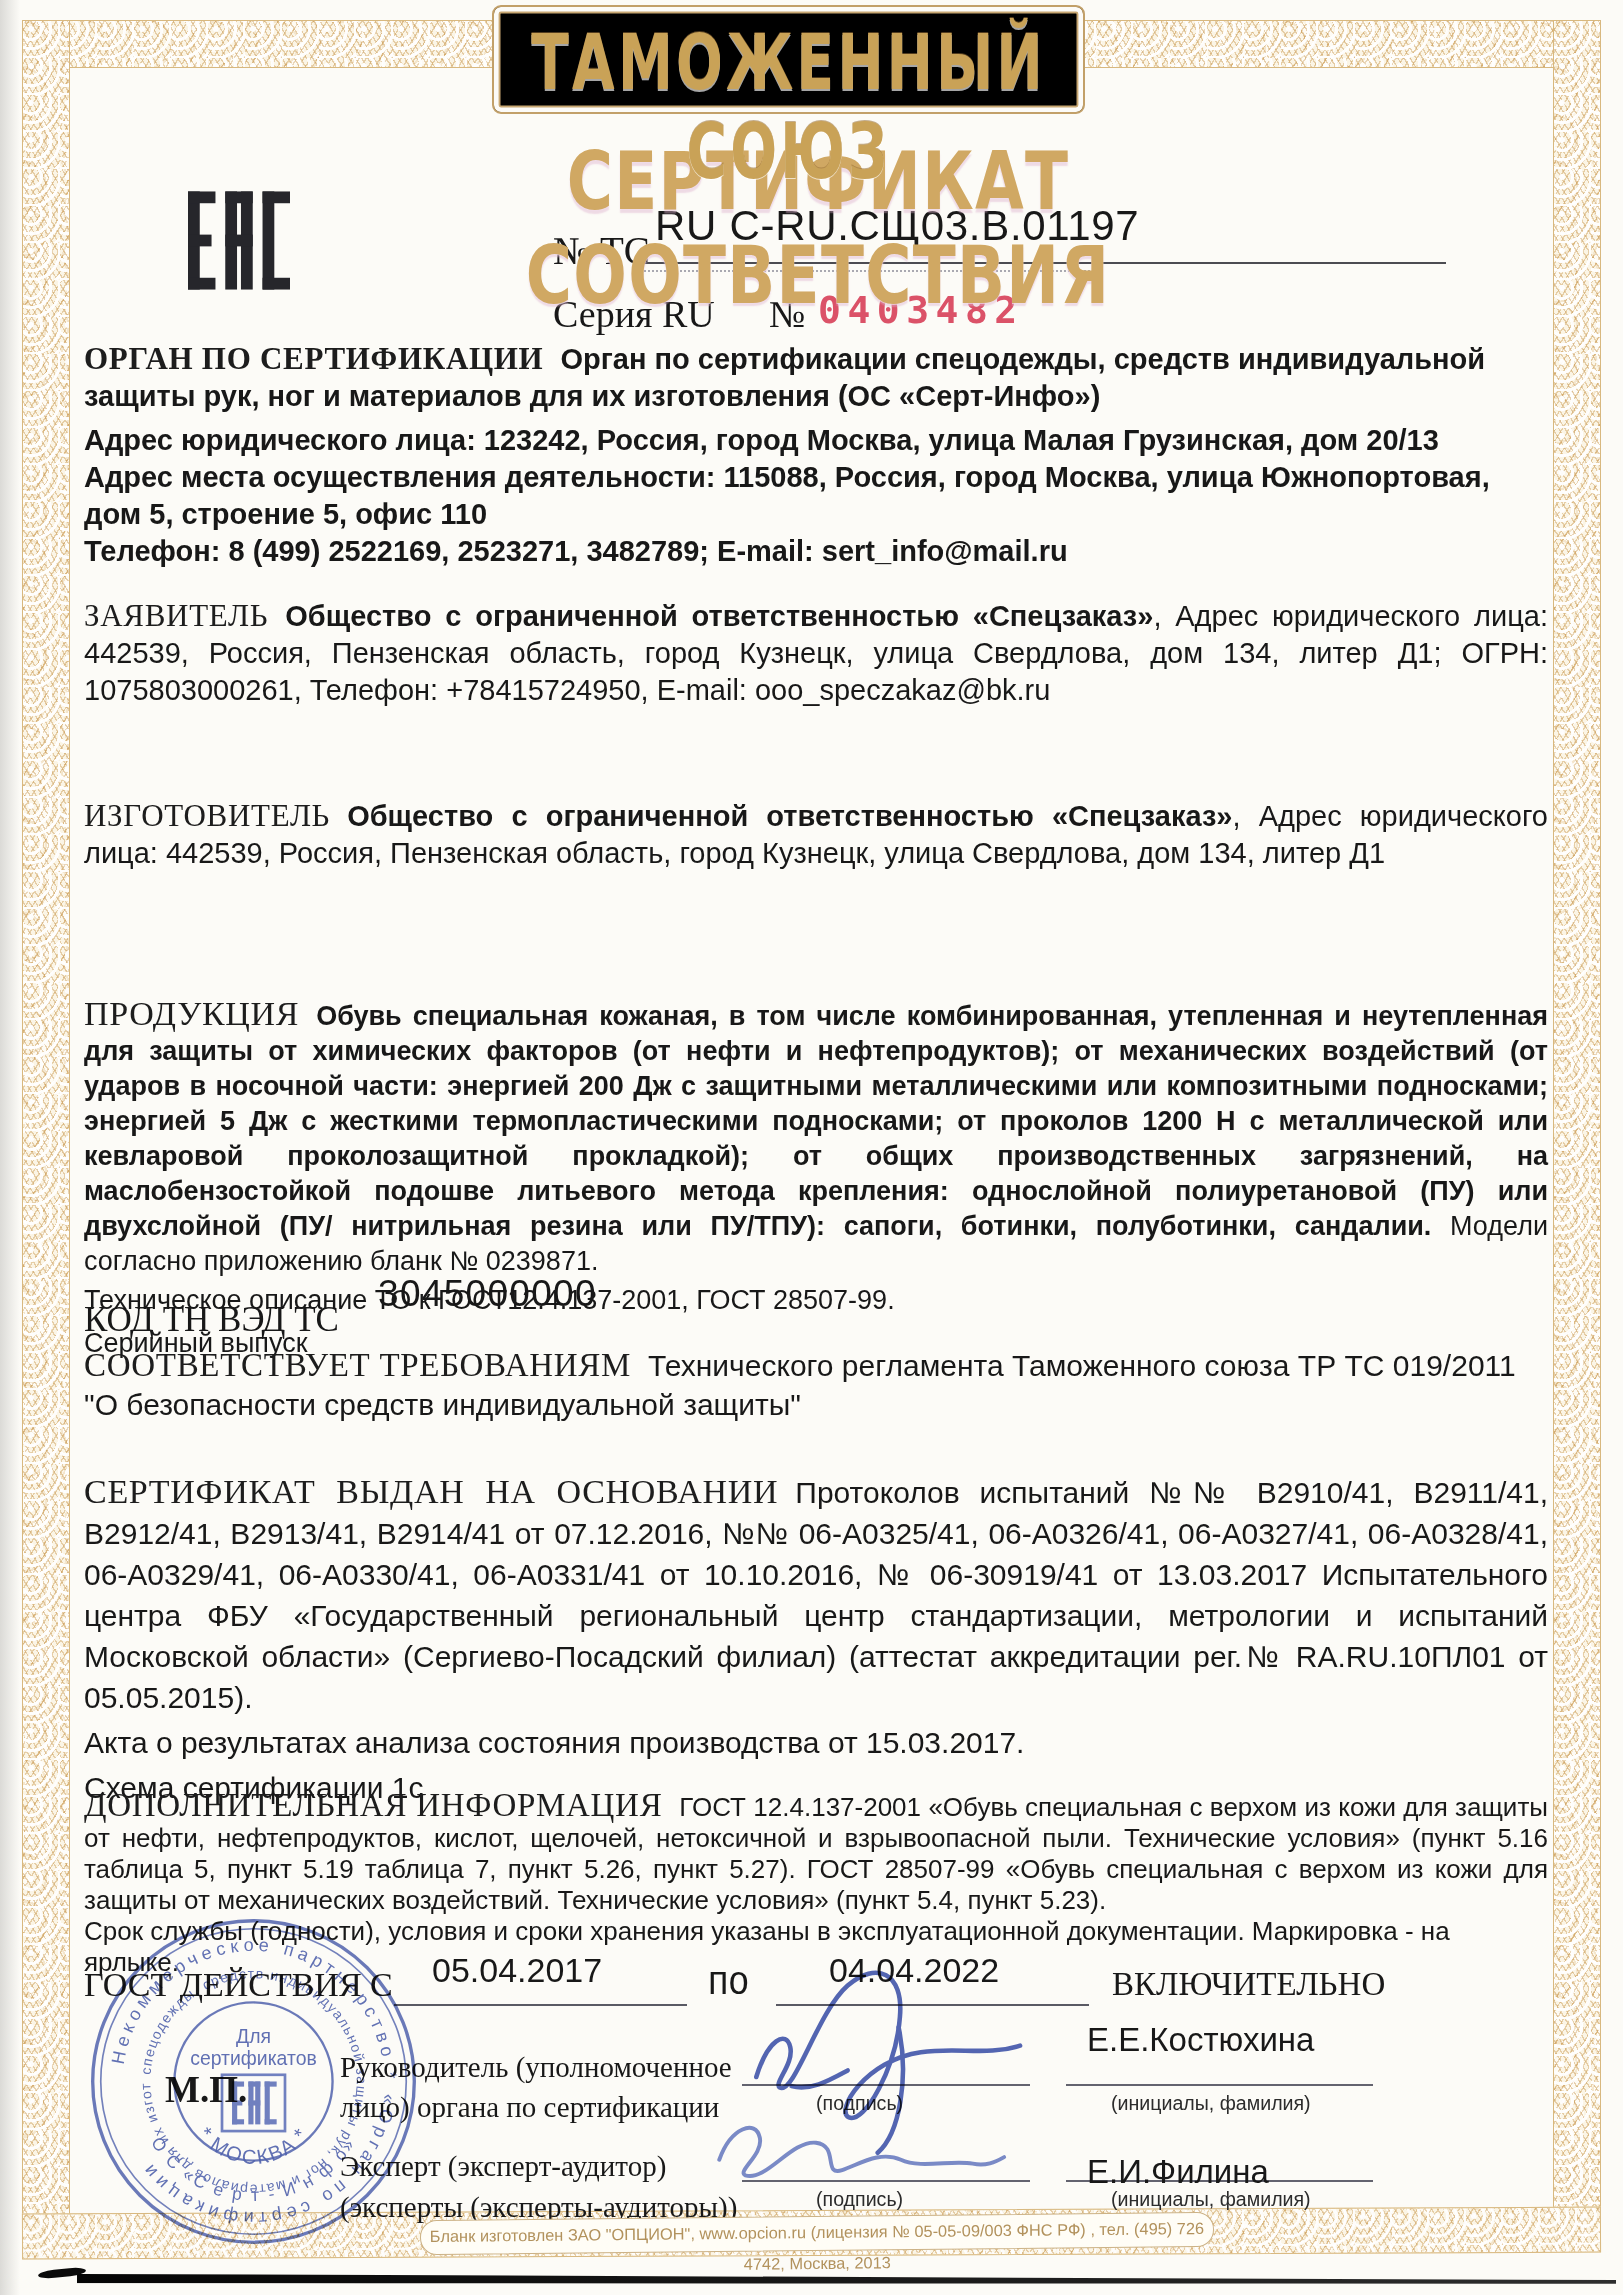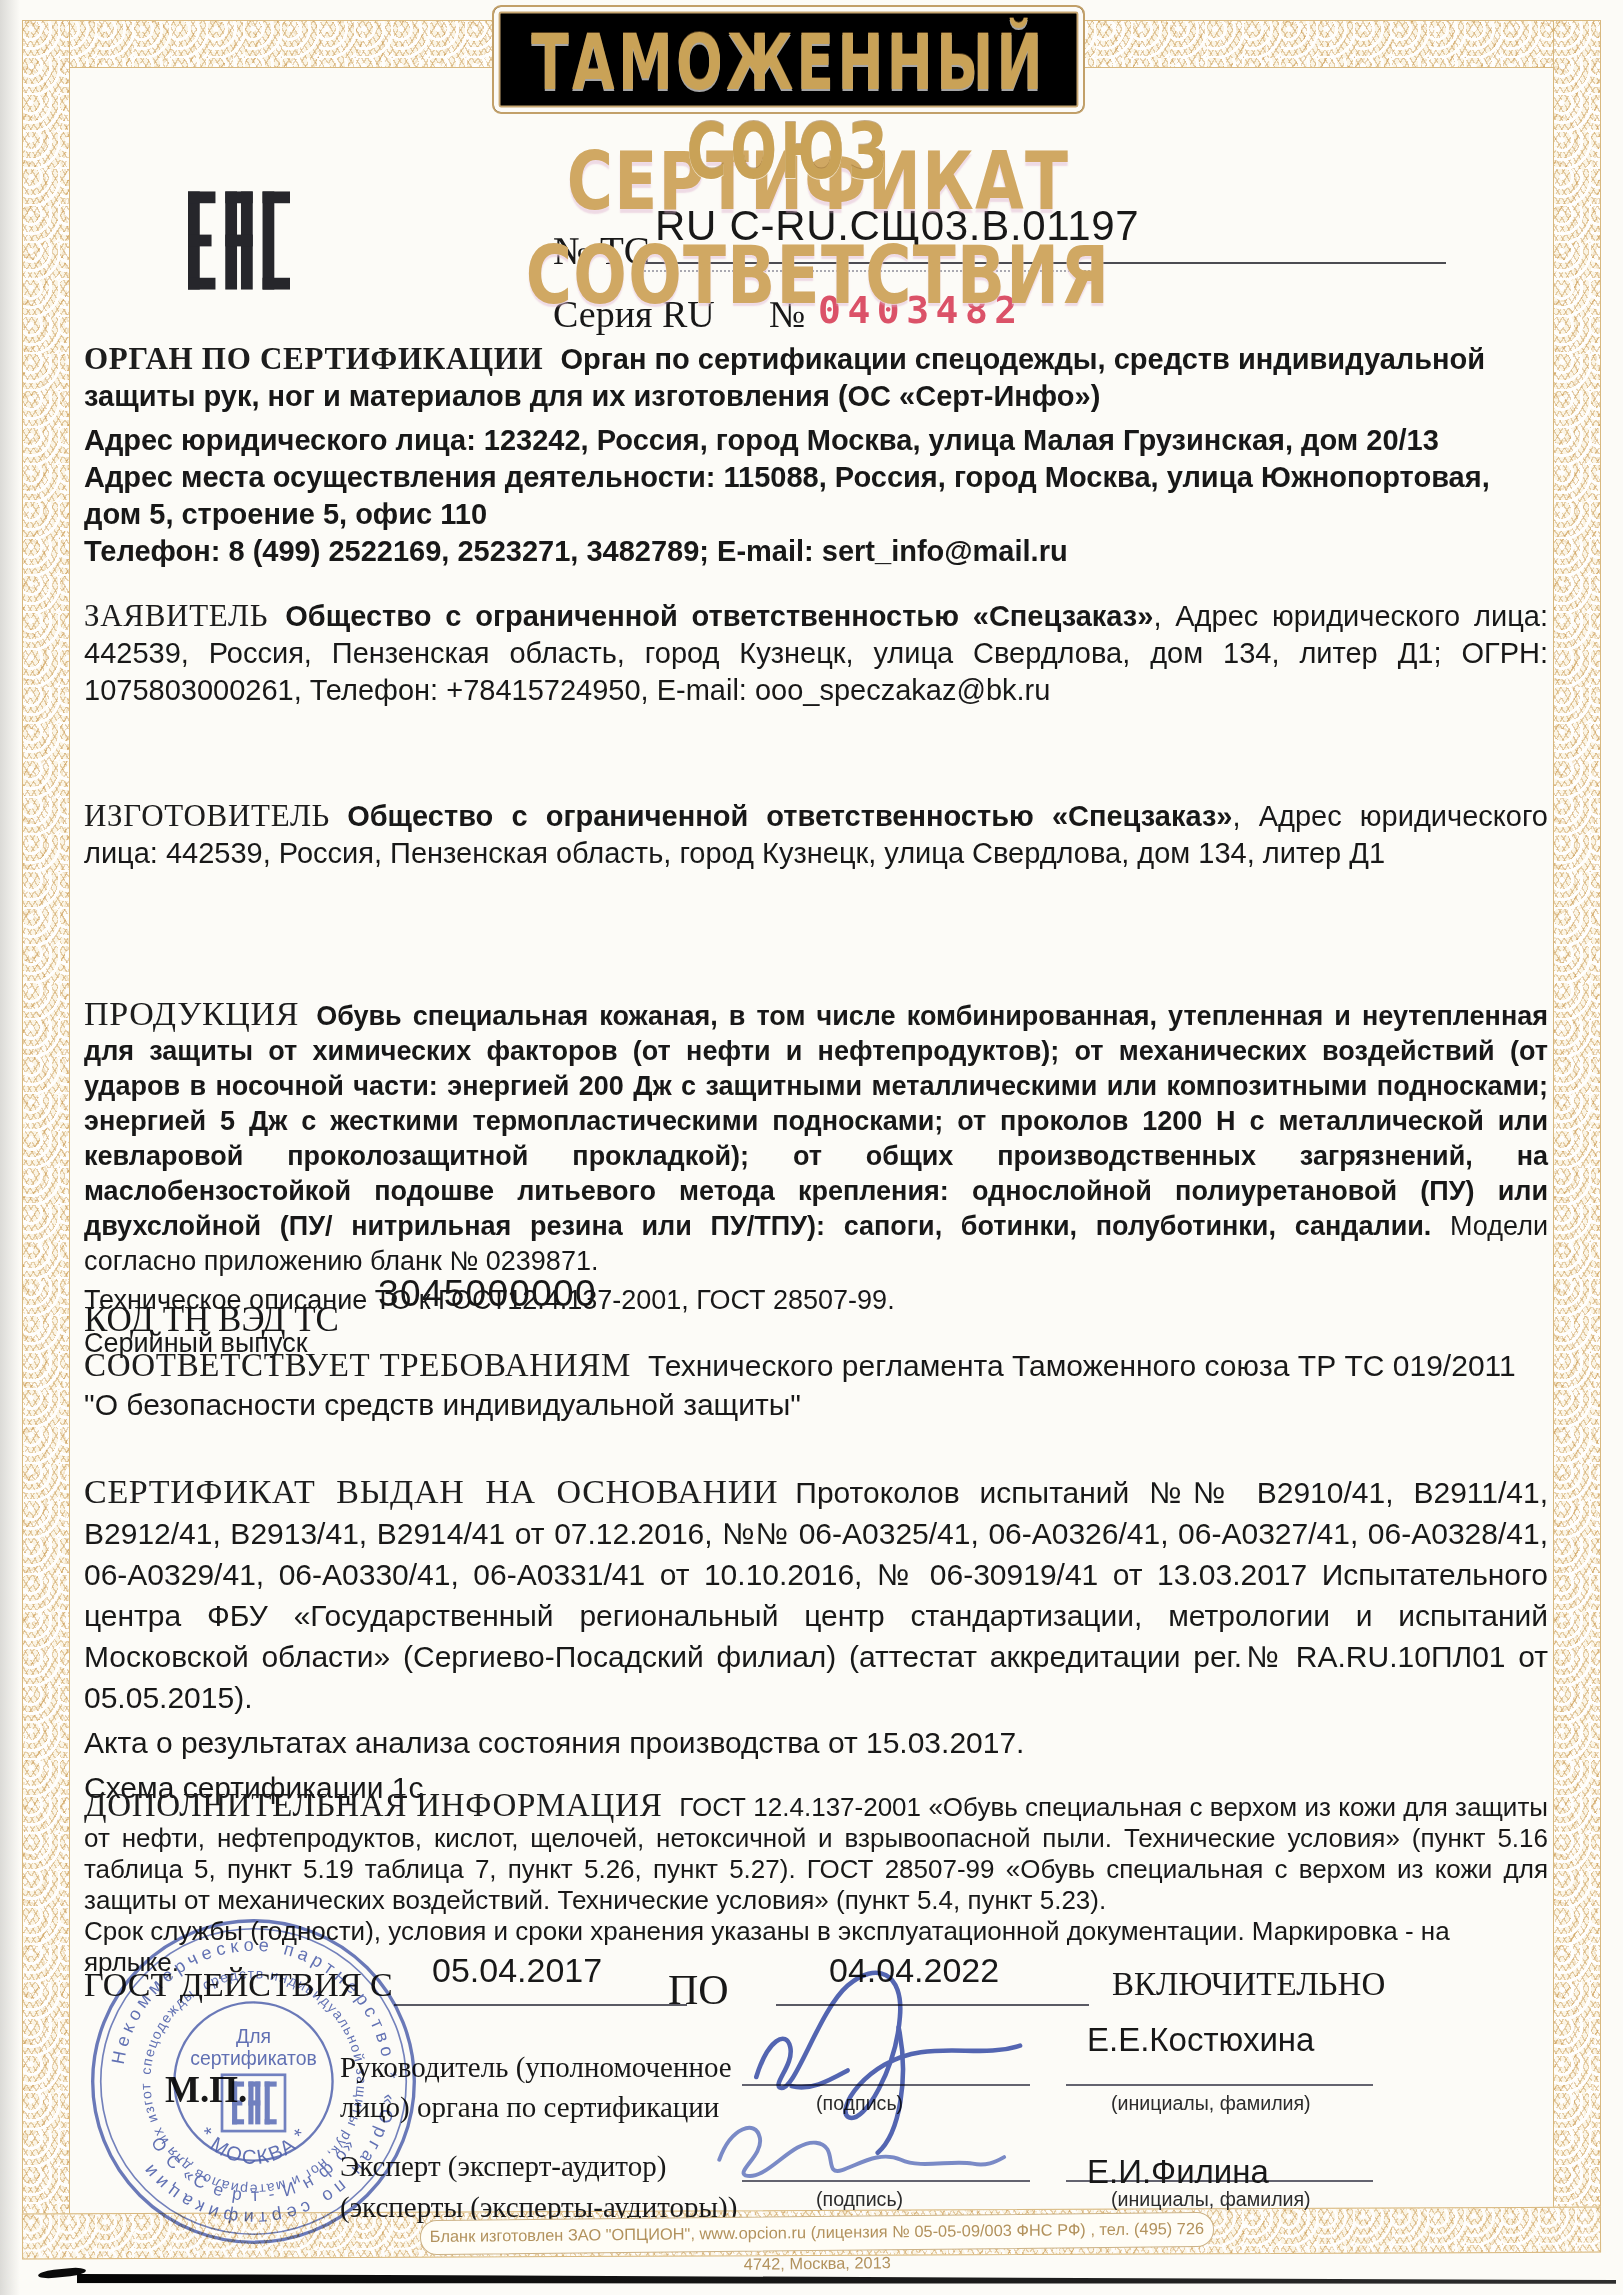--- a/index.html
+++ b/index.html
@@ -71,21 +71,21 @@
   .sec-additional{top:1790px;font-size:26px;line-height:31px;}
 
   
   .validity-head{position:absolute;left:84px;top:1966px;font-size:34px;}
   .v-line{position:absolute;height:2px;background:#5a5a64;top:2004px;}
   .v-line.l1{left:394px;width:293px;}
   .v-line.l2{left:776px;width:313px;}
   .v-date{position:absolute;top:1951px;font-size:34px;}
   .v-date.d1{left:432px;}
   .v-date.d2{left:829px;}
-  .v-po{position:absolute;left:668px;top:1966px;font-size:42px;}
+  .v-po{position:absolute;left:708px;top:1966px;font-size:34px;font-family:Liberation Mono, monospace;}
   .v-incl{position:absolute;left:1112px;top:1966px;font-size:33px;}
 
   
   .mp{position:absolute;left:165px;top:2068px;font-size:37px;font-weight:bold;}
   .role{position:absolute;left:340px;font-size:29px;line-height:39px;}
   .role.r1{top:2048px;} .role.r2{top:2088px;}
   .role.r3{top:2147px;} .role.r4{top:2188px;}
   .sig-line{position:absolute;height:2px;background:#63636f;}
   .sig-line.s1{left:742px;top:2084px;width:288px;}
   .sig-line.s2{left:1066px;top:2084px;width:307px;}

